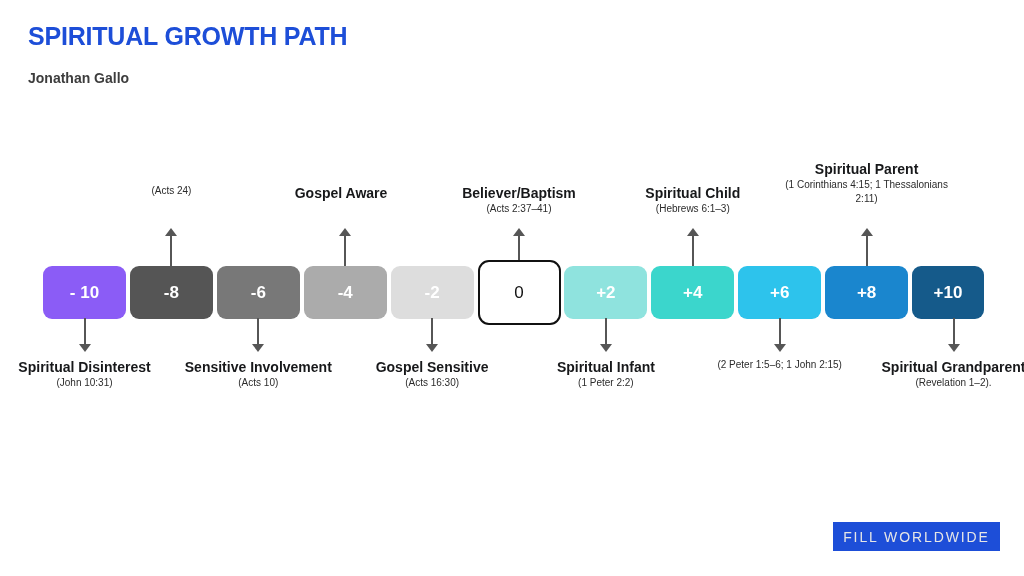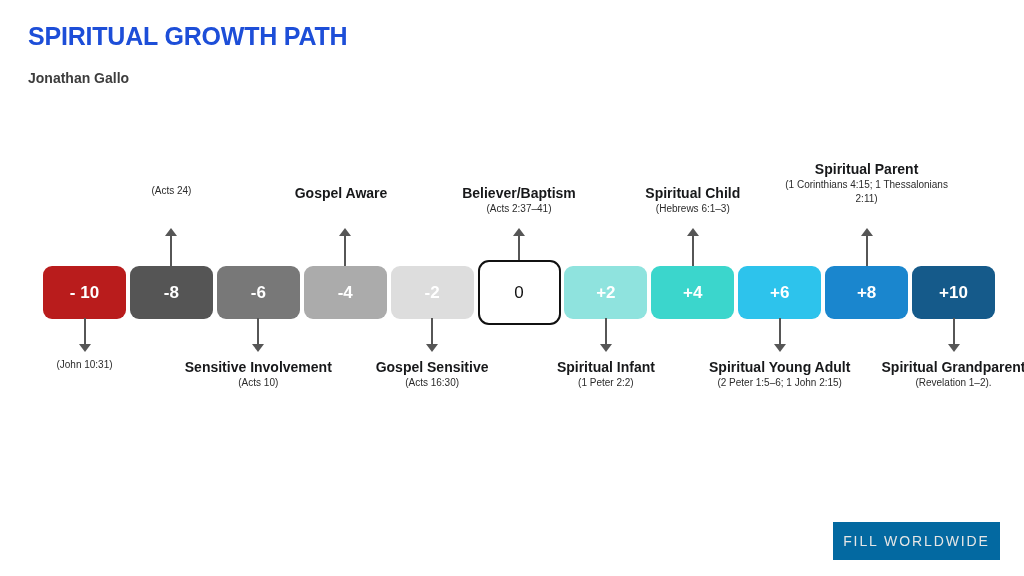--- a/index.html
+++ b/index.html
@@ -114,22 +114,22 @@
   }
   .stage-label.top { }
   .stage-label.bottom { }
 
   
   .watermark {
     position: absolute;
     left: 833px;
     top: 522px;
     width: 167px;
-    height: 38px;
-    background: #0369a1;
+    height: 29px;
+    background: #1d4ed8;
     display: flex;
     align-items: center;
     justify-content: center;
   }
   .watermark-text {
     font-size: 14px;
     letter-spacing: 1.9px;
     color: #e6e6e6;
     font-weight: normal;
     white-space: nowrap;
@@ -158,21 +158,21 @@
         <div class="name">Spiritual Child</div>
         <div class="ref">(Hebrews 6:1–3)</div>
       </div>
       <div class="stage-label top" style="left: 781.6px; top: 160px; width: 170px;">
         <div class="name">Spiritual Parent</div>
         <div class="ref">(1 Corinthians 4:15; 1 Thessalonians 2:11)</div>
       </div>
     </div>
 
   <div class="scale-strip" id="scale-strip">
-      <div class="scale-box" style="left: 0px; width: 83px; background: #b91c1c; color: rgb(255, 255, 255);">
+      <div class="scale-box" style="left: 0px; width: 83px; background: #8b5cf6; color: rgb(255, 255, 255);">
         <span>- 10</span>
       </div>
       <div class="scale-box" style="left: 86.9px; width: 83px; background: rgb(85, 85, 85); color: rgb(255, 255, 255);">
         <span>-8</span>
       </div>
       <div class="scale-box" style="left: 173.8px; width: 83px; background: rgb(120, 120, 120); color: rgb(255, 255, 255);">
         <span>-6</span>
       </div>
       <div class="scale-box" style="left: 260.7px; width: 83px; background: rgb(171, 171, 171); color: rgb(255, 255, 255);">
         <span>-4</span>
@@ -188,43 +188,43 @@
       </div>
       <div class="scale-box" style="left: 608.3px; width: 83px; background: rgb(59, 214, 204); color: rgb(255, 255, 255);">
         <span>+4</span>
       </div>
       <div class="scale-box" style="left: 695.2px; width: 83px; background: rgb(45, 195, 236); color: rgb(255, 255, 255);">
         <span>+6</span>
       </div>
       <div class="scale-box" style="left: 782.1px; width: 83px; background: rgb(26, 134, 206); color: rgb(255, 255, 255);">
         <span>+8</span>
       </div>
-      <div class="scale-box" style="left: 869px; width: 83px; background: rgb(21, 90, 138); color: rgb(255, 255, 255);">
+      <div class="scale-box" style="left: 869px; width: 72px; background: rgb(21, 90, 138); color: rgb(255, 255, 255);">
         <span>+10</span>
       </div>
     </div>
 
   <div id="labels-below">
       <div class="stage-label bottom" style="left: 4.5px; top: 358px; width: 160px;">
+        <div class="name">Spiritual Disinterest</div>
         <div class="ref">(John 10:31)</div>
       </div>
       <div class="stage-label bottom" style="left: 178.3px; top: 358px; width: 160px;">
         <div class="name">Sensitive Involvement</div>
         <div class="ref">(Acts 10)</div>
       </div>
       <div class="stage-label bottom" style="left: 352.1px; top: 358px; width: 160px;">
         <div class="name">Gospel Sensitive</div>
         <div class="ref">(Acts 16:30)</div>
       </div>
       <div class="stage-label bottom" style="left: 525.9px; top: 358px; width: 160px;">
         <div class="name">Spiritual Infant</div>
         <div class="ref">(1 Peter 2:2)</div>
       </div>
       <div class="stage-label bottom" style="left: 707.2px; top: 358px; width: 145px;">
-        <div class="name">Spiritual Young Adult</div>
         <div class="ref">(2 Peter 1:5–6; 1 John 2:15)</div>
       </div>
       <div class="stage-label bottom" style="left: 873.5px; top: 358px; width: 160px;">
         <div class="name">Spiritual Grandparent</div>
         <div class="ref">(Revelation 1–2).</div>
       </div>
     </div>
 
   <div id="arrow-layer">
       <div class="arrow arrow-up" style="left: 164.4px; top: 228px; height: 38px;">

